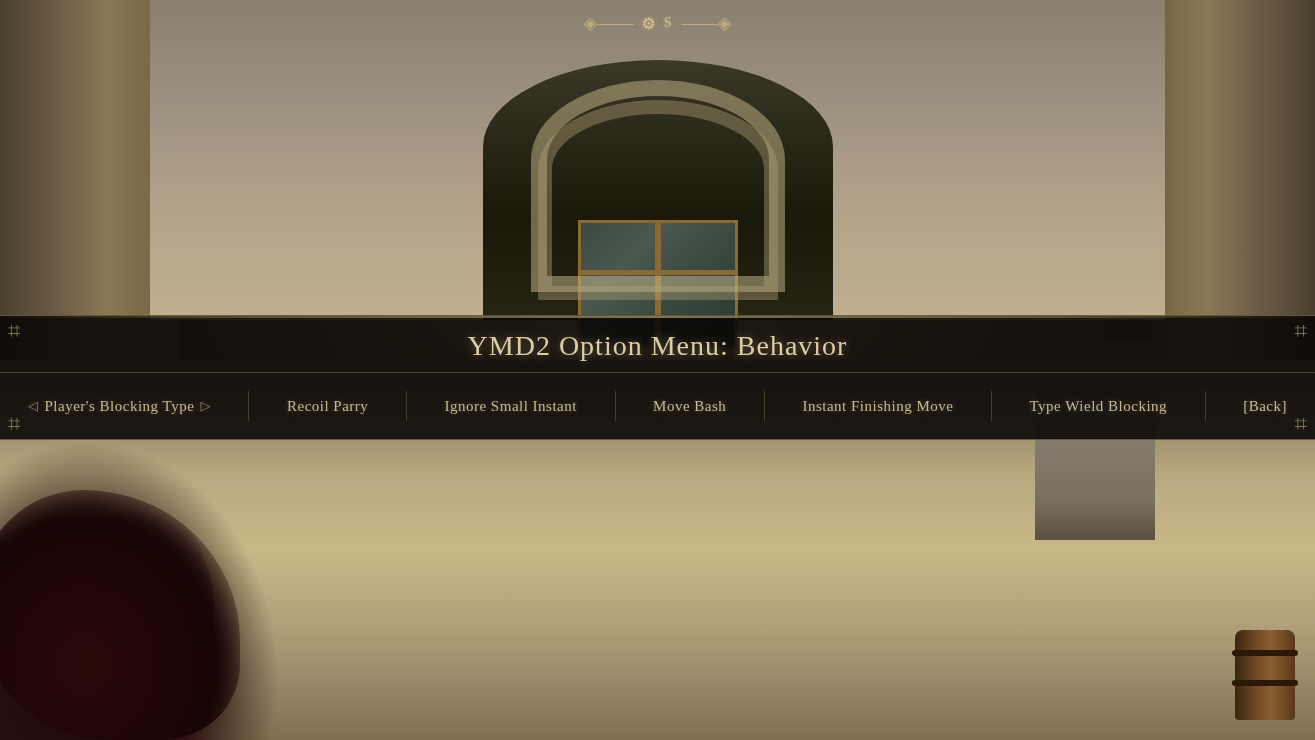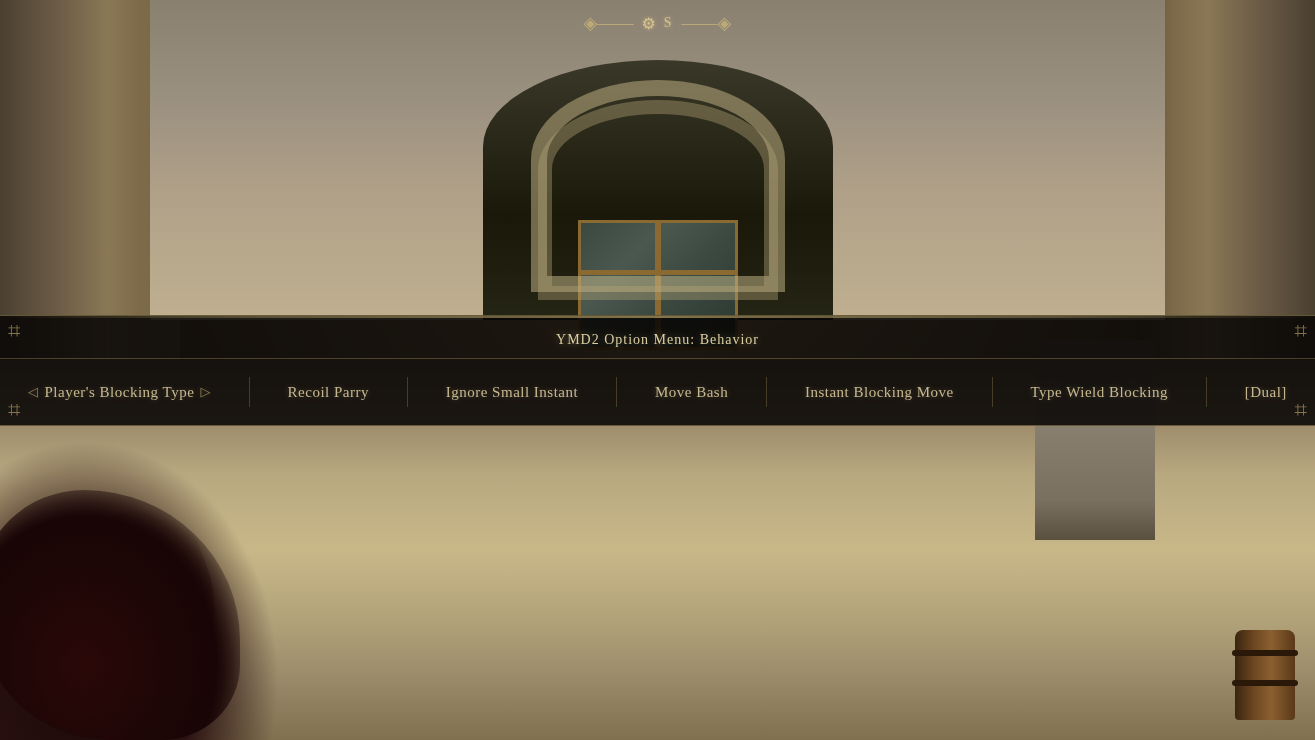--- a/index.html
+++ b/index.html
@@ -259,21 +259,21 @@
     
     .menu-title-bar {
       text-align: center;
       padding: 14px 0 10px;
       border-bottom: 1px solid rgba(180,160,100,0.35);
       position: relative;
     }
 
     .menu-title {
       color: rgba(230,215,170,0.95);
-      font-size: 14px;
+      font-size: 28px;
       font-weight: normal;
       letter-spacing: 1px;
       text-shadow: 0 0 10px rgba(230,215,170,0.4);
     }
 
     
     .menu-items-row {
       display: flex;
       align-items: center;
       justify-content: space-between;
@@ -387,24 +387,24 @@
     <div class="divider-line"></div>
 
     <span class="menu-item">Ignore Small Instant</span>
 
     <div class="divider-line"></div>
 
     <span class="menu-item">Move Bash</span>
 
     <div class="divider-line"></div>
 
-    <span class="menu-item">Instant Blocking Move</span>
+    <span class="menu-item">Instant Finishing Move</span>
 
     <div class="divider-line"></div>
 
     <span class="menu-item">Type Wield Blocking</span>
 
     <div class="divider-line"></div>
 
-    <span class="menu-item">[Dual]</span>
+    <span class="menu-item">[Back]</span>
 
   </div>
 </div>
 
 </body></html>

